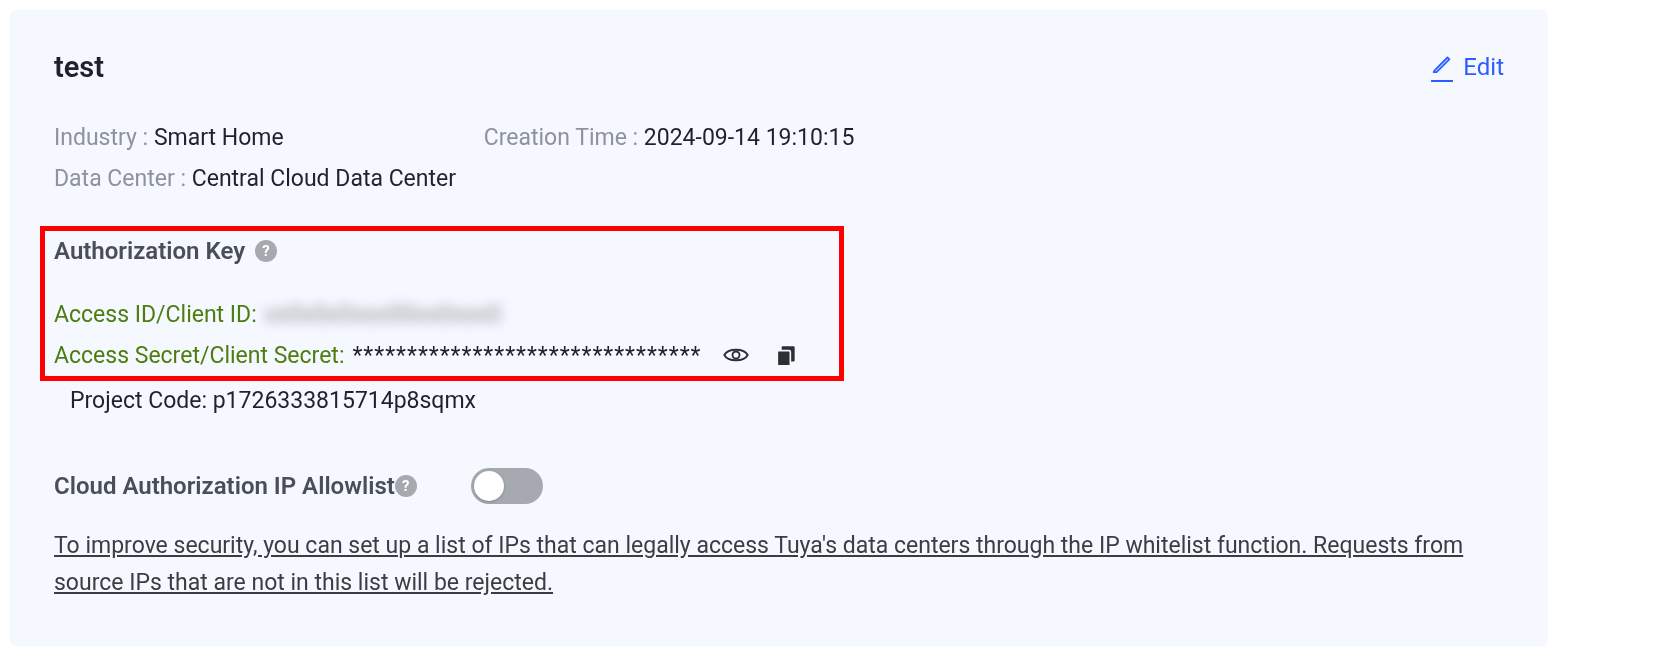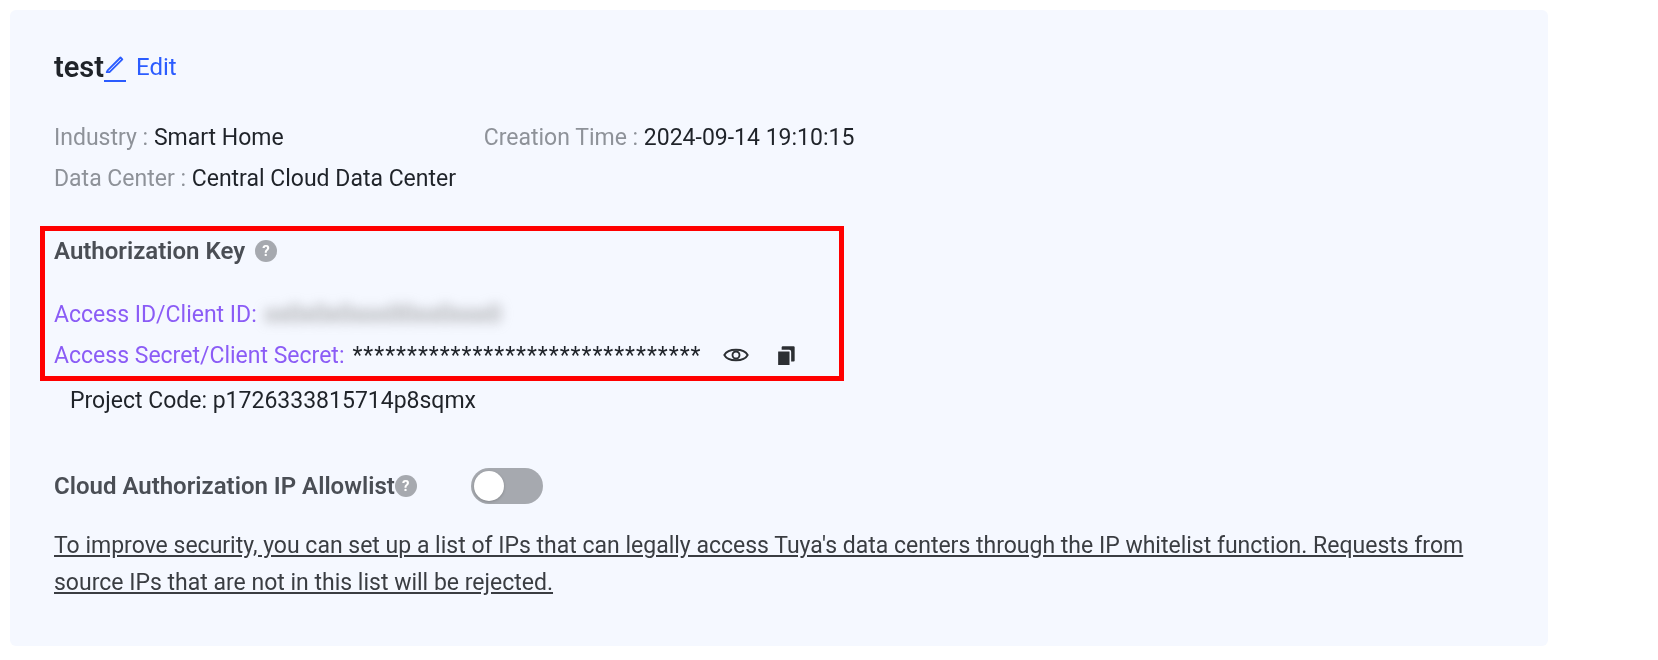--- a/index.html
+++ b/index.html
@@ -14,21 +14,21 @@
     }
     .panel {
       background: #f5f8ff;
       border-radius: 6px;
       padding: 40px 44px 44px 44px;
       width: 1538px;
       position: relative;
     }
     .header-row {
       display: flex;
-      justify-content: flex-start;
+      justify-content: space-between;
       align-items: center;
       margin-bottom: 40px;
     }
     .title {
       font-size: 29px;
       font-weight: 600;
       color: #1f2329;
     }
     .edit-btn {
       display: inline-flex;
@@ -93,21 +93,21 @@
       color: #1f2329;
       display: flex;
       align-items: center;
       gap: 8px;
       margin-bottom: 12px;
     }
     .kv-row:last-child {
       margin-bottom: 0;
     }
     .kv-label {
-      color: #8b5cf6;
+      color: #4d7c0f;
     }
     .blurred-value {
       filter: blur(6px);
       color: #888;
       letter-spacing: 0.5px;
     }
     .secret-value {
       letter-spacing: 1px;
     }
     .icon-btn {

